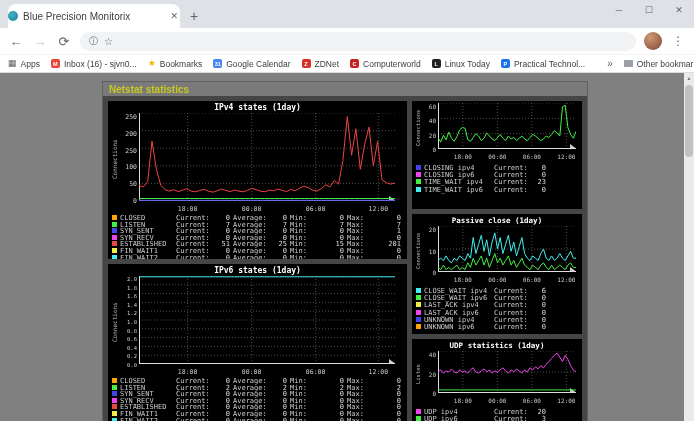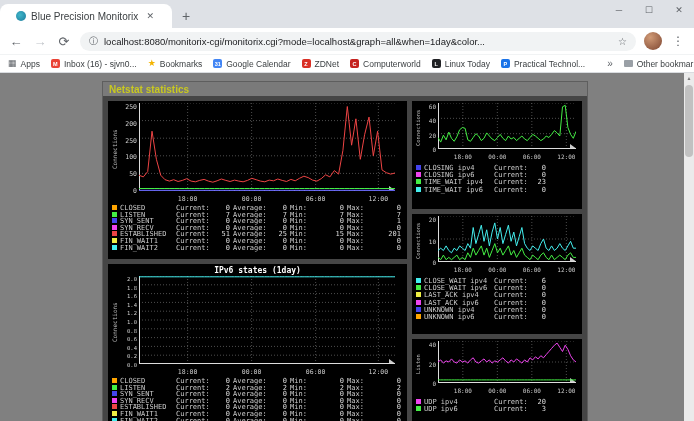--- a/index.html
+++ b/index.html
@@ -2,22 +2,22 @@
 <html><head>
 <meta charset="utf-8">
 <style>
   *{margin:0;padding:0;box-sizing:border-box}
   html,body{width:694px;height:421px;overflow:hidden}
   body{font-family:"Liberation Sans",sans-serif;background:#fff}
   .window{position:relative;width:694px;height:421px;background:#dee1e6;overflow:hidden}
 
   
   .titlebar{height:28px;background:#dee1e6;display:flex;align-items:flex-end;position:relative}
-  .tab{display:flex;align-items:center;gap:5px;height:24px;width:172px;background:#fff;
-       border-radius:8px 8px 0 0;padding:0 16px;font-size:10px;color:#3c4043}
+  .tab{display:flex;align-items:center;gap:5px;height:24px;width:172px;margin-left:8px;background:#fff;
+       border-radius:8px 8px 0 0;padding:0 0;font-size:10px;color:#3c4043}
   .tab-favicon{width:10px;height:10px;border-radius:50%;background:radial-gradient(circle at 40% 40%,#3fb6c9,#1c7a9c);flex:none}
   .tab-title{flex:1;white-space:nowrap;overflow:hidden}
   .tab-close{font-size:9px;color:#5f6368;padding:0 2px}
   .newtab-btn{font-size:14px;color:#5f6368;margin:0 0 4px 10px}
   .win-controls{position:absolute;right:0;top:0;display:flex}
   .win-btn{width:30px;height:20px;display:flex;align-items:center;justify-content:center;font-size:9px;color:#5f6368}
 
   .toolbar{height:27px;background:#fff;display:flex;align-items:center;padding:0 8px;gap:8px;border-bottom:1px solid #f1f3f4}
   .nav-icon{width:16px;text-align:center;font-size:13px;color:#5f6368}
   .nav-icon.disabled{color:#c0c4c9}
@@ -103,21 +103,20 @@
       <span class="win-btn">✕</span>
     </div>
   </div>
 
   <div class="toolbar">
     <span class="nav-icon">←</span>
     <span class="nav-icon disabled">→</span>
     <span class="nav-icon">⟳</span>
     <div class="omnibox">
       <span class="info-icon">ⓘ</span>
-      <span class="url-text">localhost:8080/monitorix-cgi/monitorix.cgi?mode=localhost&amp;graph=all&amp;when=1day&amp;color...</span>
       <span class="star-icon">☆</span>
     </div>
     <span class="avatar"></span>
     <span class="menu-dots">⋮</span>
   </div>
 
   <div class="bookmarks">
     <div class="bookmarks" style="padding:0;border:0;height:auto;display:flex;gap:11px">
         <div class="bm">
           <span class="bm-glyph" style="color: rgb(95, 99, 104);">▦</span>
@@ -161,20 +160,21 @@
   </div>
 
   <div class="page">
     <div class="content">
       <div class="section-header">
         <span class="section-title">Netstat statistics</span>
       </div>
       <div class="charts-grid">
         <div class="col-left">
           <div class="panel big h-big" data-chart="ipv4">
+              <div class="chart-title">IPv4 states  (1day)</div>
               <div class="chart-row">
                 <div class="chart-ylabel">Connections</div>
                 <div class="chart-yticks">
                   <div class="ytick">250</div>
                   <div class="ytick">200</div>
                   <div class="ytick">250</div>
                   <div class="ytick">100</div>
                   <div class="ytick">50</div>
                   <div class="ytick">0</div>
                 </div>
@@ -475,20 +475,21 @@
                 </div>
                 <div class="lrow">
                   <div class="lbox" style="background: rgb(68, 238, 238);"></div>
                   <div class="lname">TIME_WAIT ipv6</div>
                   <div class="lcol">Current:</div>
                   <div class="lval">0</div>
                 </div>
               </div>
             </div>
           <div class="panel small h-passive" data-chart="passive">
+              <div class="chart-title">Passive close  (1day)</div>
               <div class="chart-row">
                 <div class="chart-ylabel">Connections</div>
                 <div class="chart-yticks">
                   <div class="ytick">20</div>
                   <div class="ytick">10</div>
                   <div class="ytick">0</div>
                 </div>
                 <div class="plot-wrap"><svg width="138" height="46">
                     <line x1="0" y1="0" x2="138" y2="0" class="grid"></line>
                     <line x1="0" y1="23" x2="138" y2="23" class="grid"></line>
@@ -543,20 +544,21 @@
                 </div>
                 <div class="lrow">
                   <div class="lbox" style="background: rgb(255, 165, 0);"></div>
                   <div class="lname">UNKNOWN ipv6</div>
                   <div class="lcol">Current:</div>
                   <div class="lval">0</div>
                 </div>
               </div>
             </div>
           <div class="panel small h-udp" data-chart="udp">
+              <div class="chart-title">UDP statistics  (1day)</div>
               <div class="chart-row">
                 <div class="chart-ylabel">Listen</div>
                 <div class="chart-yticks">
                   <div class="ytick">40</div>
                   <div class="ytick">20</div>
                   <div class="ytick">0</div>
                 </div>
                 <div class="plot-wrap"><svg width="138" height="42">
                     <line x1="0" y1="0" x2="138" y2="0" class="grid"></line>
                     <line x1="0" y1="21" x2="138" y2="21" class="grid"></line>

